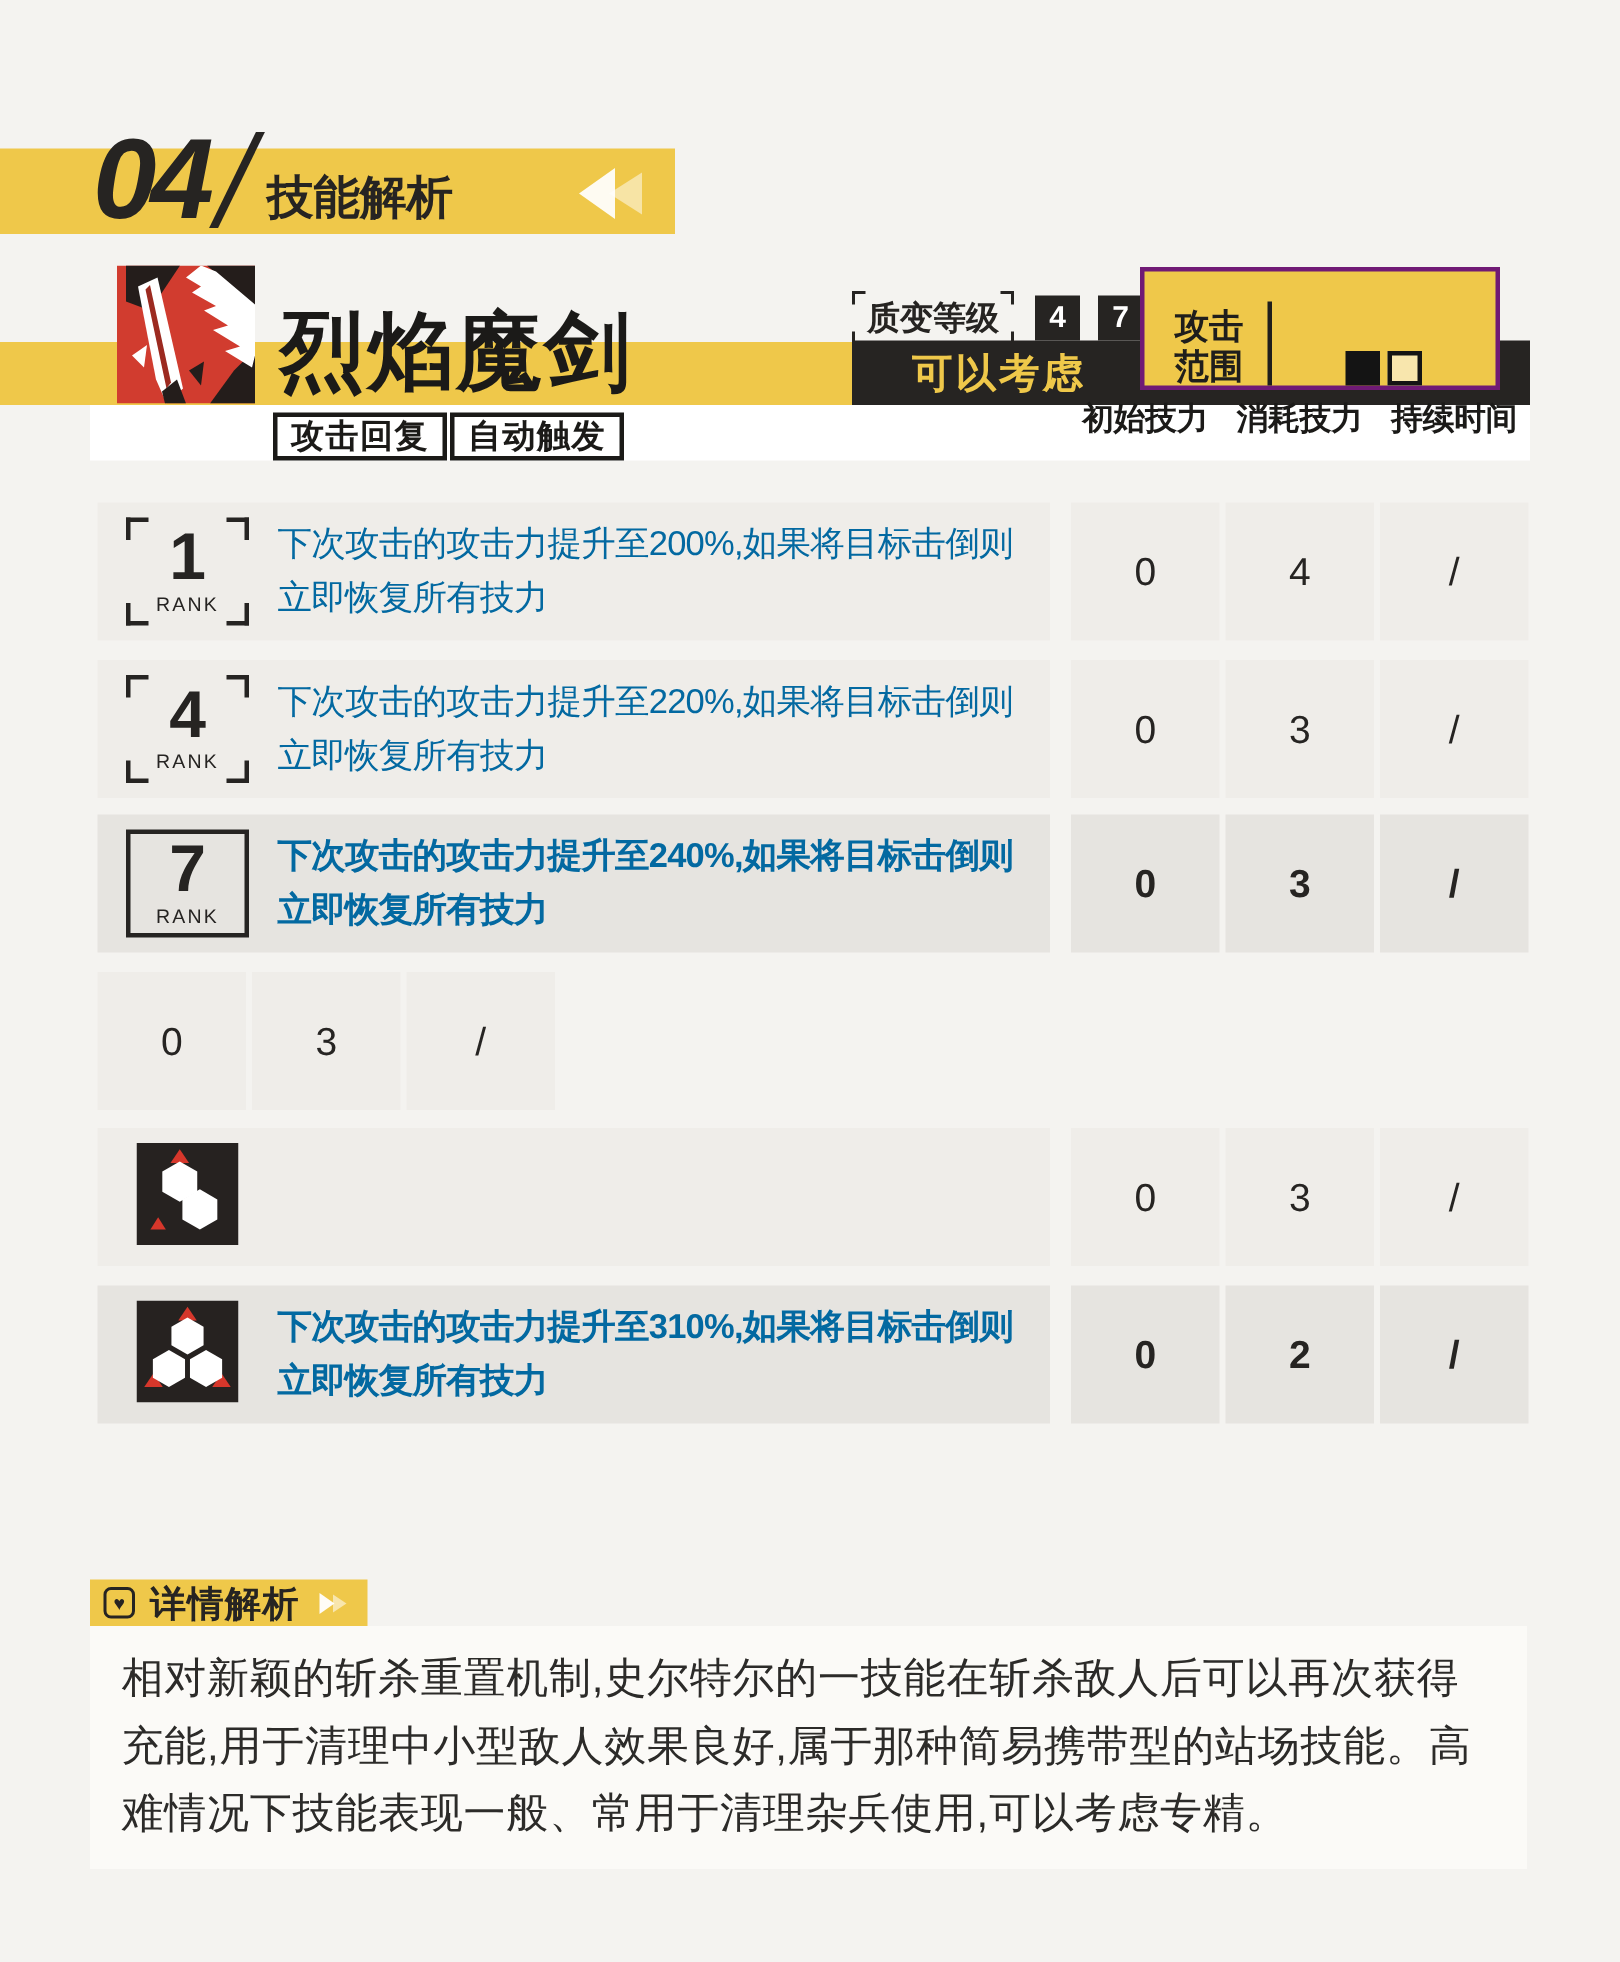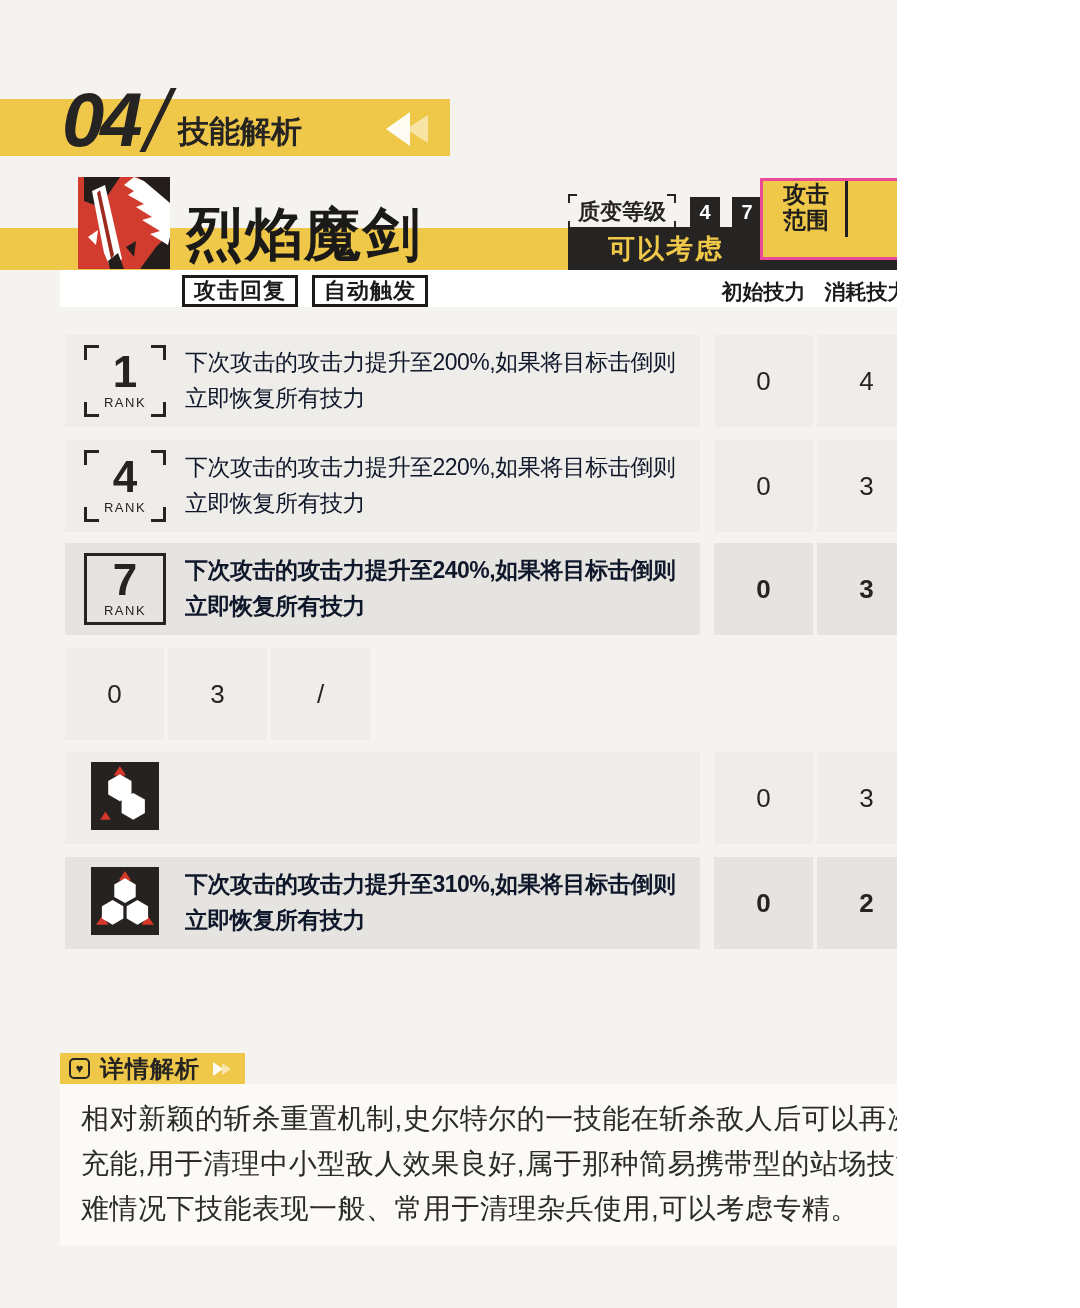--- a/index.html
+++ b/index.html
@@ -1,18 +1,18 @@
 <!DOCTYPE html>
 <html><head>
 <meta charset="utf-8">
 <style>
   html,body{margin:0;padding:0;}
   .page{
     position:relative;
-    width:897px;height:1308px;
+    width:1080px;height:1308px;
     background:#f4f3f0;
     font-family:"Liberation Sans","DejaVu Sans",sans-serif;
     color:#2b2a28;
     overflow:hidden;
   }
   
   .sec-banner{position:absolute;left:0;top:99px;width:450px;height:57px;background:#efc84a;}
   .sec-number{
     position:absolute;left:62px;top:82px;z-index:3;
     font-size:76px;font-weight:900;font-style:italic;line-height:1;
@@ -48,36 +48,36 @@
     display:flex;align-items:center;justify-content:center;
     font-size:20px;font-weight:700;padding:0 4px;box-sizing:border-box;
   }
   .verdict-bar{
     position:absolute;left:568px;top:227px;width:452px;height:43px;background:#262422;z-index:2;
     display:flex;align-items:center;
   }
   .verdict-text{margin-left:40px;font-size:27px;font-weight:700;color:#efc84a;letter-spacing:2px;}
   .range-box{
     position:absolute;left:760px;top:178px;width:240px;height:82px;z-index:5;
-    background:#efc84a;border:3px solid #ec4899;box-sizing:border-box;
-    display:flex;align-items:flex-start;
+    background:#efc84a;border:3px solid #701a75;box-sizing:border-box;
+    display:flex;align-items:flex-end;
   }
   .range-label{margin-left:20px;font-size:23px;font-weight:900;line-height:1.15;color:#1f1e1c;}
   .range-divider{width:3px;height:56px;background:#1f1e1c;margin-left:16px;}
   .range-grid{flex:1;display:flex;align-items:center;justify-content:center;gap:5px;}
   .range-cell-filled{width:23px;height:23px;background:#141414;}
   .range-cell-outline{width:23px;height:23px;border:3px solid #141414;background:rgba(255,255,255,.55);box-sizing:border-box;}
   
   .head-strip{position:absolute;left:60px;top:270px;width:960px;height:37px;background:#ffffff;}
-  .tags{position:absolute;left:182px;top:275px;display:flex;gap:14px;z-index:2;}
+  .tags{position:absolute;left:182px;top:275px;display:flex;gap:2px;z-index:2;}
   .tag{
     border:3px solid #1b1a18;background:#fff;color:#1b1a18;
     font-size:22px;font-weight:800;padding:0 9px;line-height:26px;letter-spacing:1px;
   }
-  .col-headers{position:absolute;left:714px;top:278px;width:305px;display:flex;gap:4px;z-index:2;}
+  .col-headers{position:absolute;left:714px;top:265px;width:305px;display:flex;gap:4px;z-index:2;}
   .col-headers span{width:99px;text-align:center;font-size:21px;font-weight:700;color:#1b1a18;}
   
   .srow{position:absolute;left:65px;width:955px;height:92px;display:flex;}
   .srow .desc-cell{
     width:635px;flex:0 0 635px;background:#efede9;display:flex;align-items:center;margin-right:14px;
   }
   .srow .val-cell{
     width:99px;flex:0 0 99px;background:#efede9;margin-right:4px;
     display:flex;align-items:center;justify-content:center;
     font-size:26px;font-weight:500;color:#262422;
@@ -99,21 +99,21 @@
       linear-gradient(#262422,#262422),linear-gradient(#262422,#262422),
       linear-gradient(#262422,#262422),linear-gradient(#262422,#262422),
       linear-gradient(#262422,#262422),linear-gradient(#262422,#262422);
     background-position:0 0,0 0,100% 0,100% 0,0 100%,0 100%,100% 100%,100% 100%;
     background-size:15px 3px,3px 15px,15px 3px,3px 15px,15px 3px,3px 15px,15px 3px,3px 15px;
     background-repeat:no-repeat;
   }
   .rank-badge.boxed{border:3px solid #262422;box-sizing:border-box;}
   .rank-num{font-size:44px;font-weight:900;line-height:0.9;}
   .rank-word{font-size:13px;font-weight:400;letter-spacing:1.5px;margin-top:3px;}
-  .desc{flex:1;font-size:23px;letter-spacing:-0.5px;line-height:1.55;color:#0f172a;padding-right:6px;}
+  .desc{flex:1;font-size:23px;letter-spacing:-0.5px;line-height:1.55;color:#0369a1;padding-right:6px;}
   
   .det-badge{
     position:absolute;left:60px;top:1053px;width:185px;height:31px;background:#efc84a;
     display:flex;align-items:center;padding-left:9px;box-sizing:border-box;
   }
   .det-heart{
     width:21px;height:21px;border:2px solid #262422;border-radius:5px;box-sizing:border-box;
     display:flex;align-items:center;justify-content:center;
     font-size:13px;line-height:1;color:#262422;
   }

